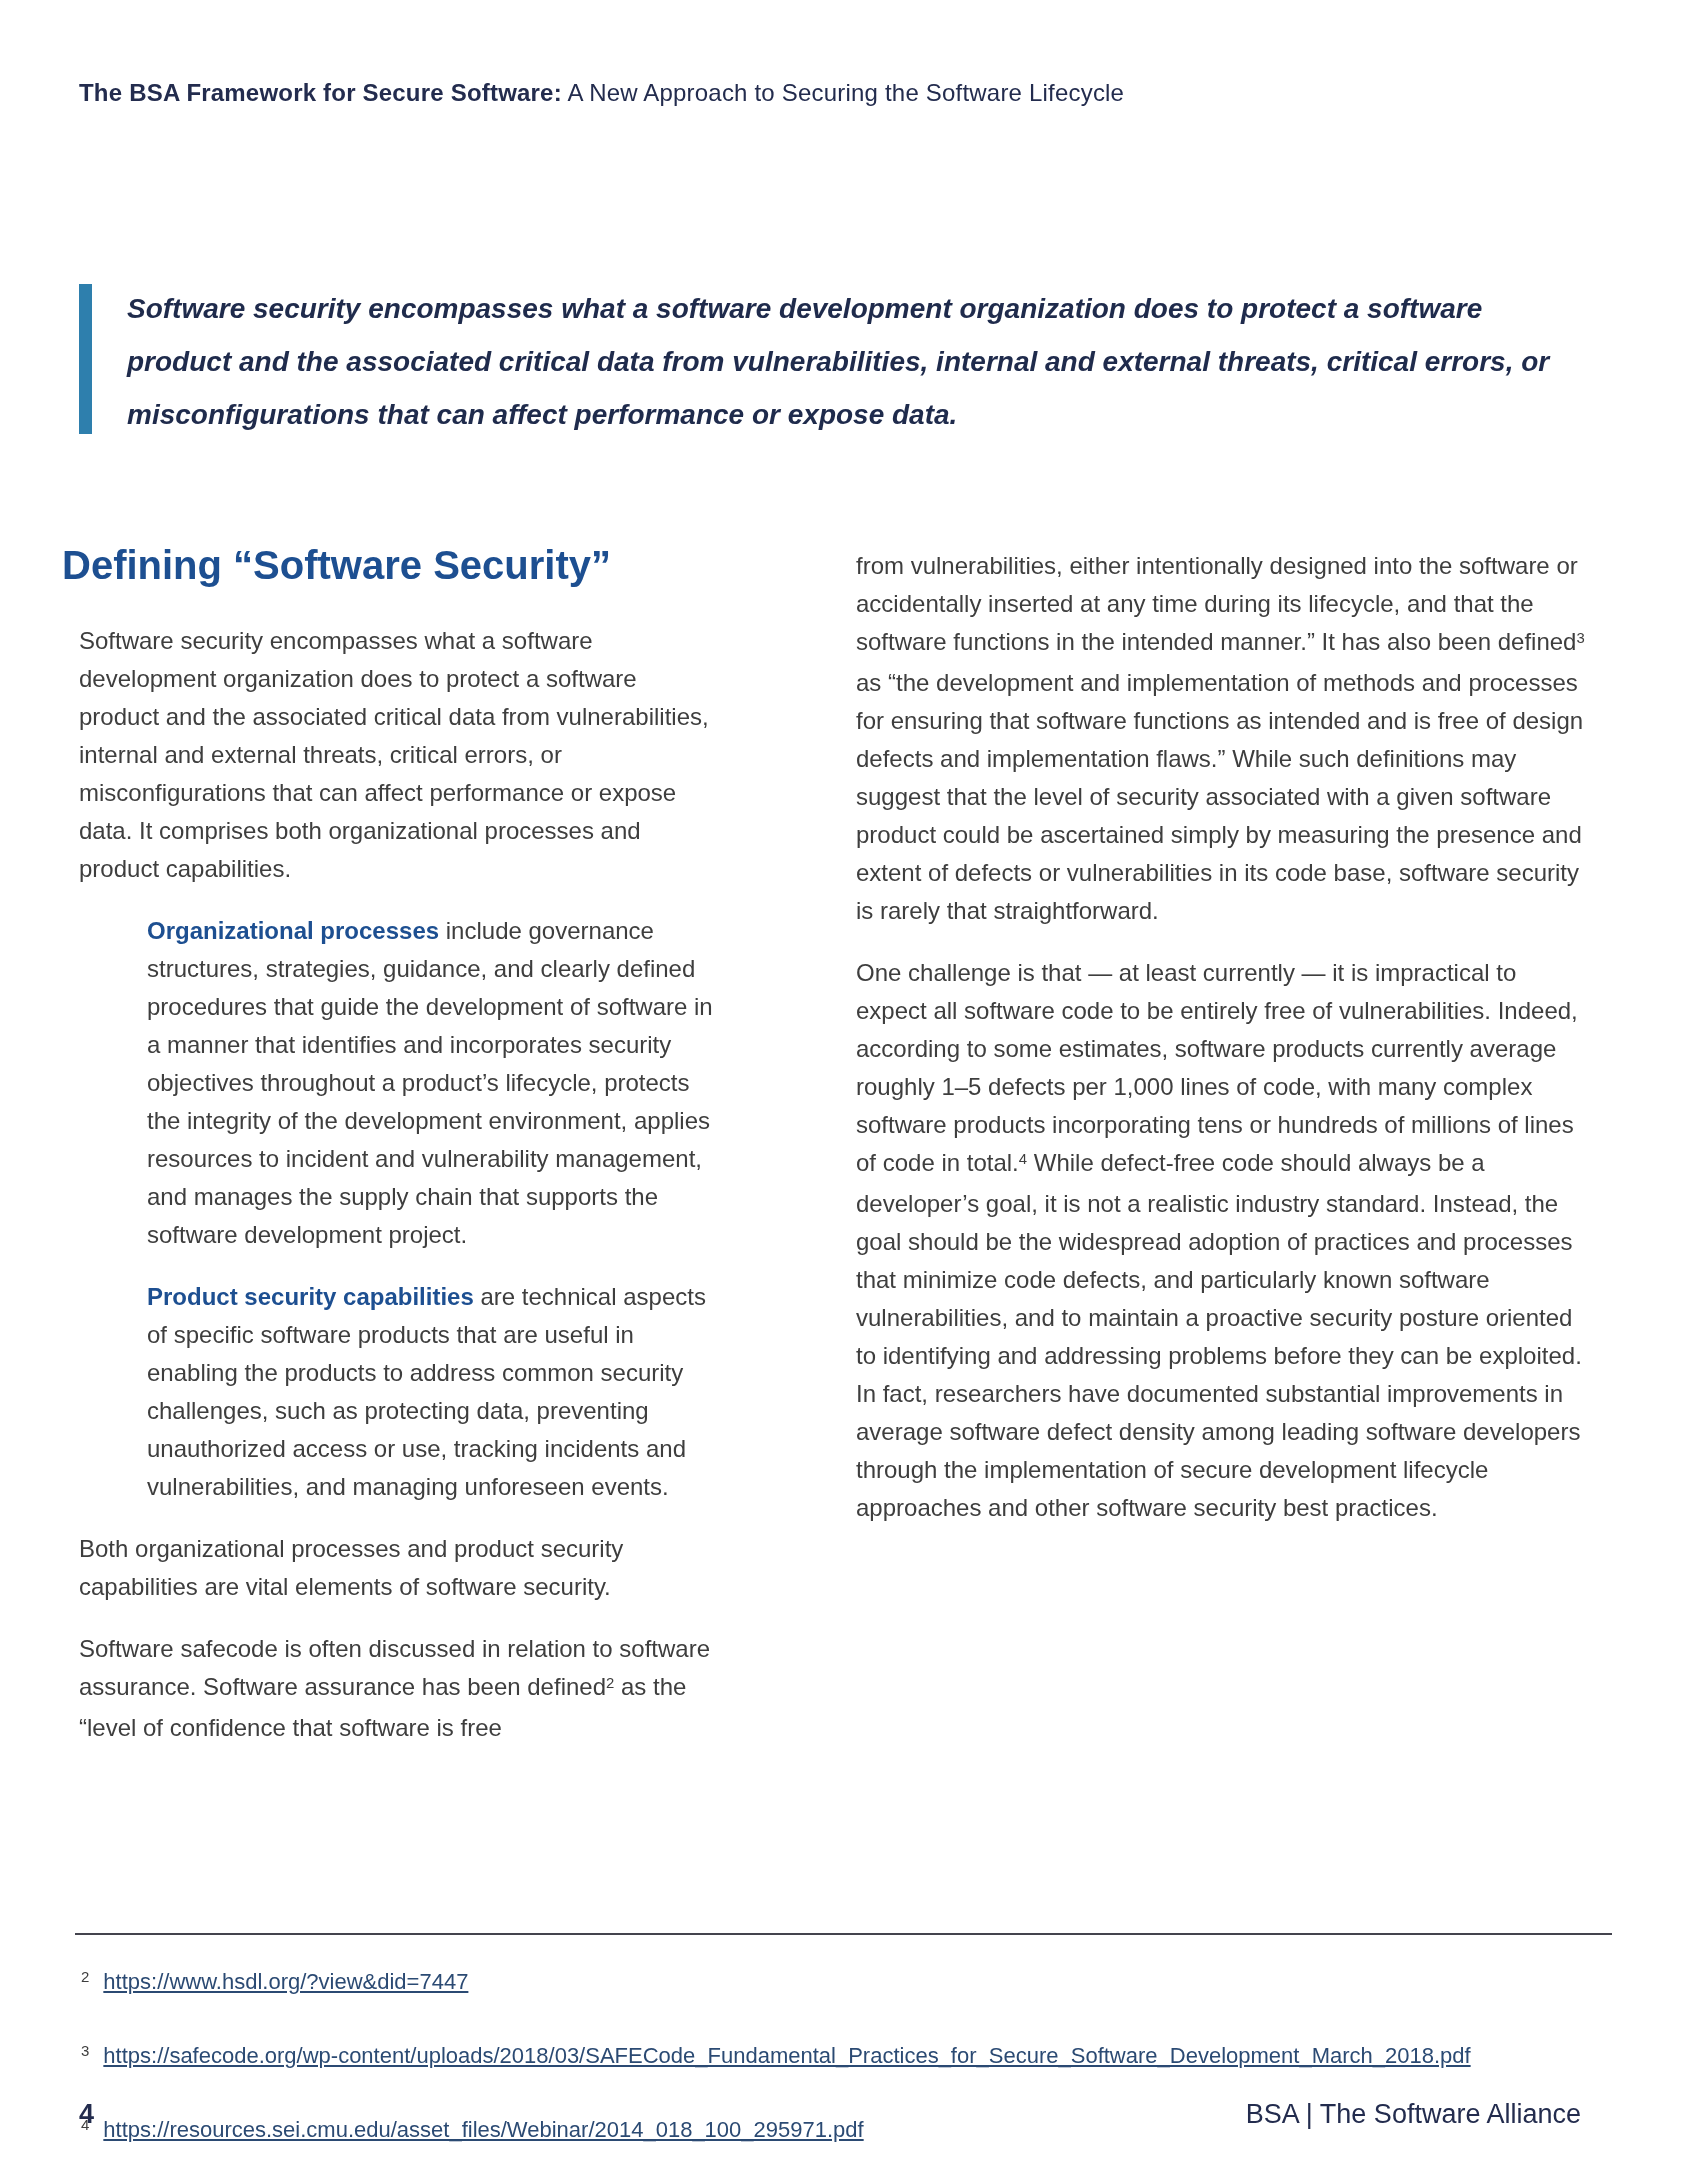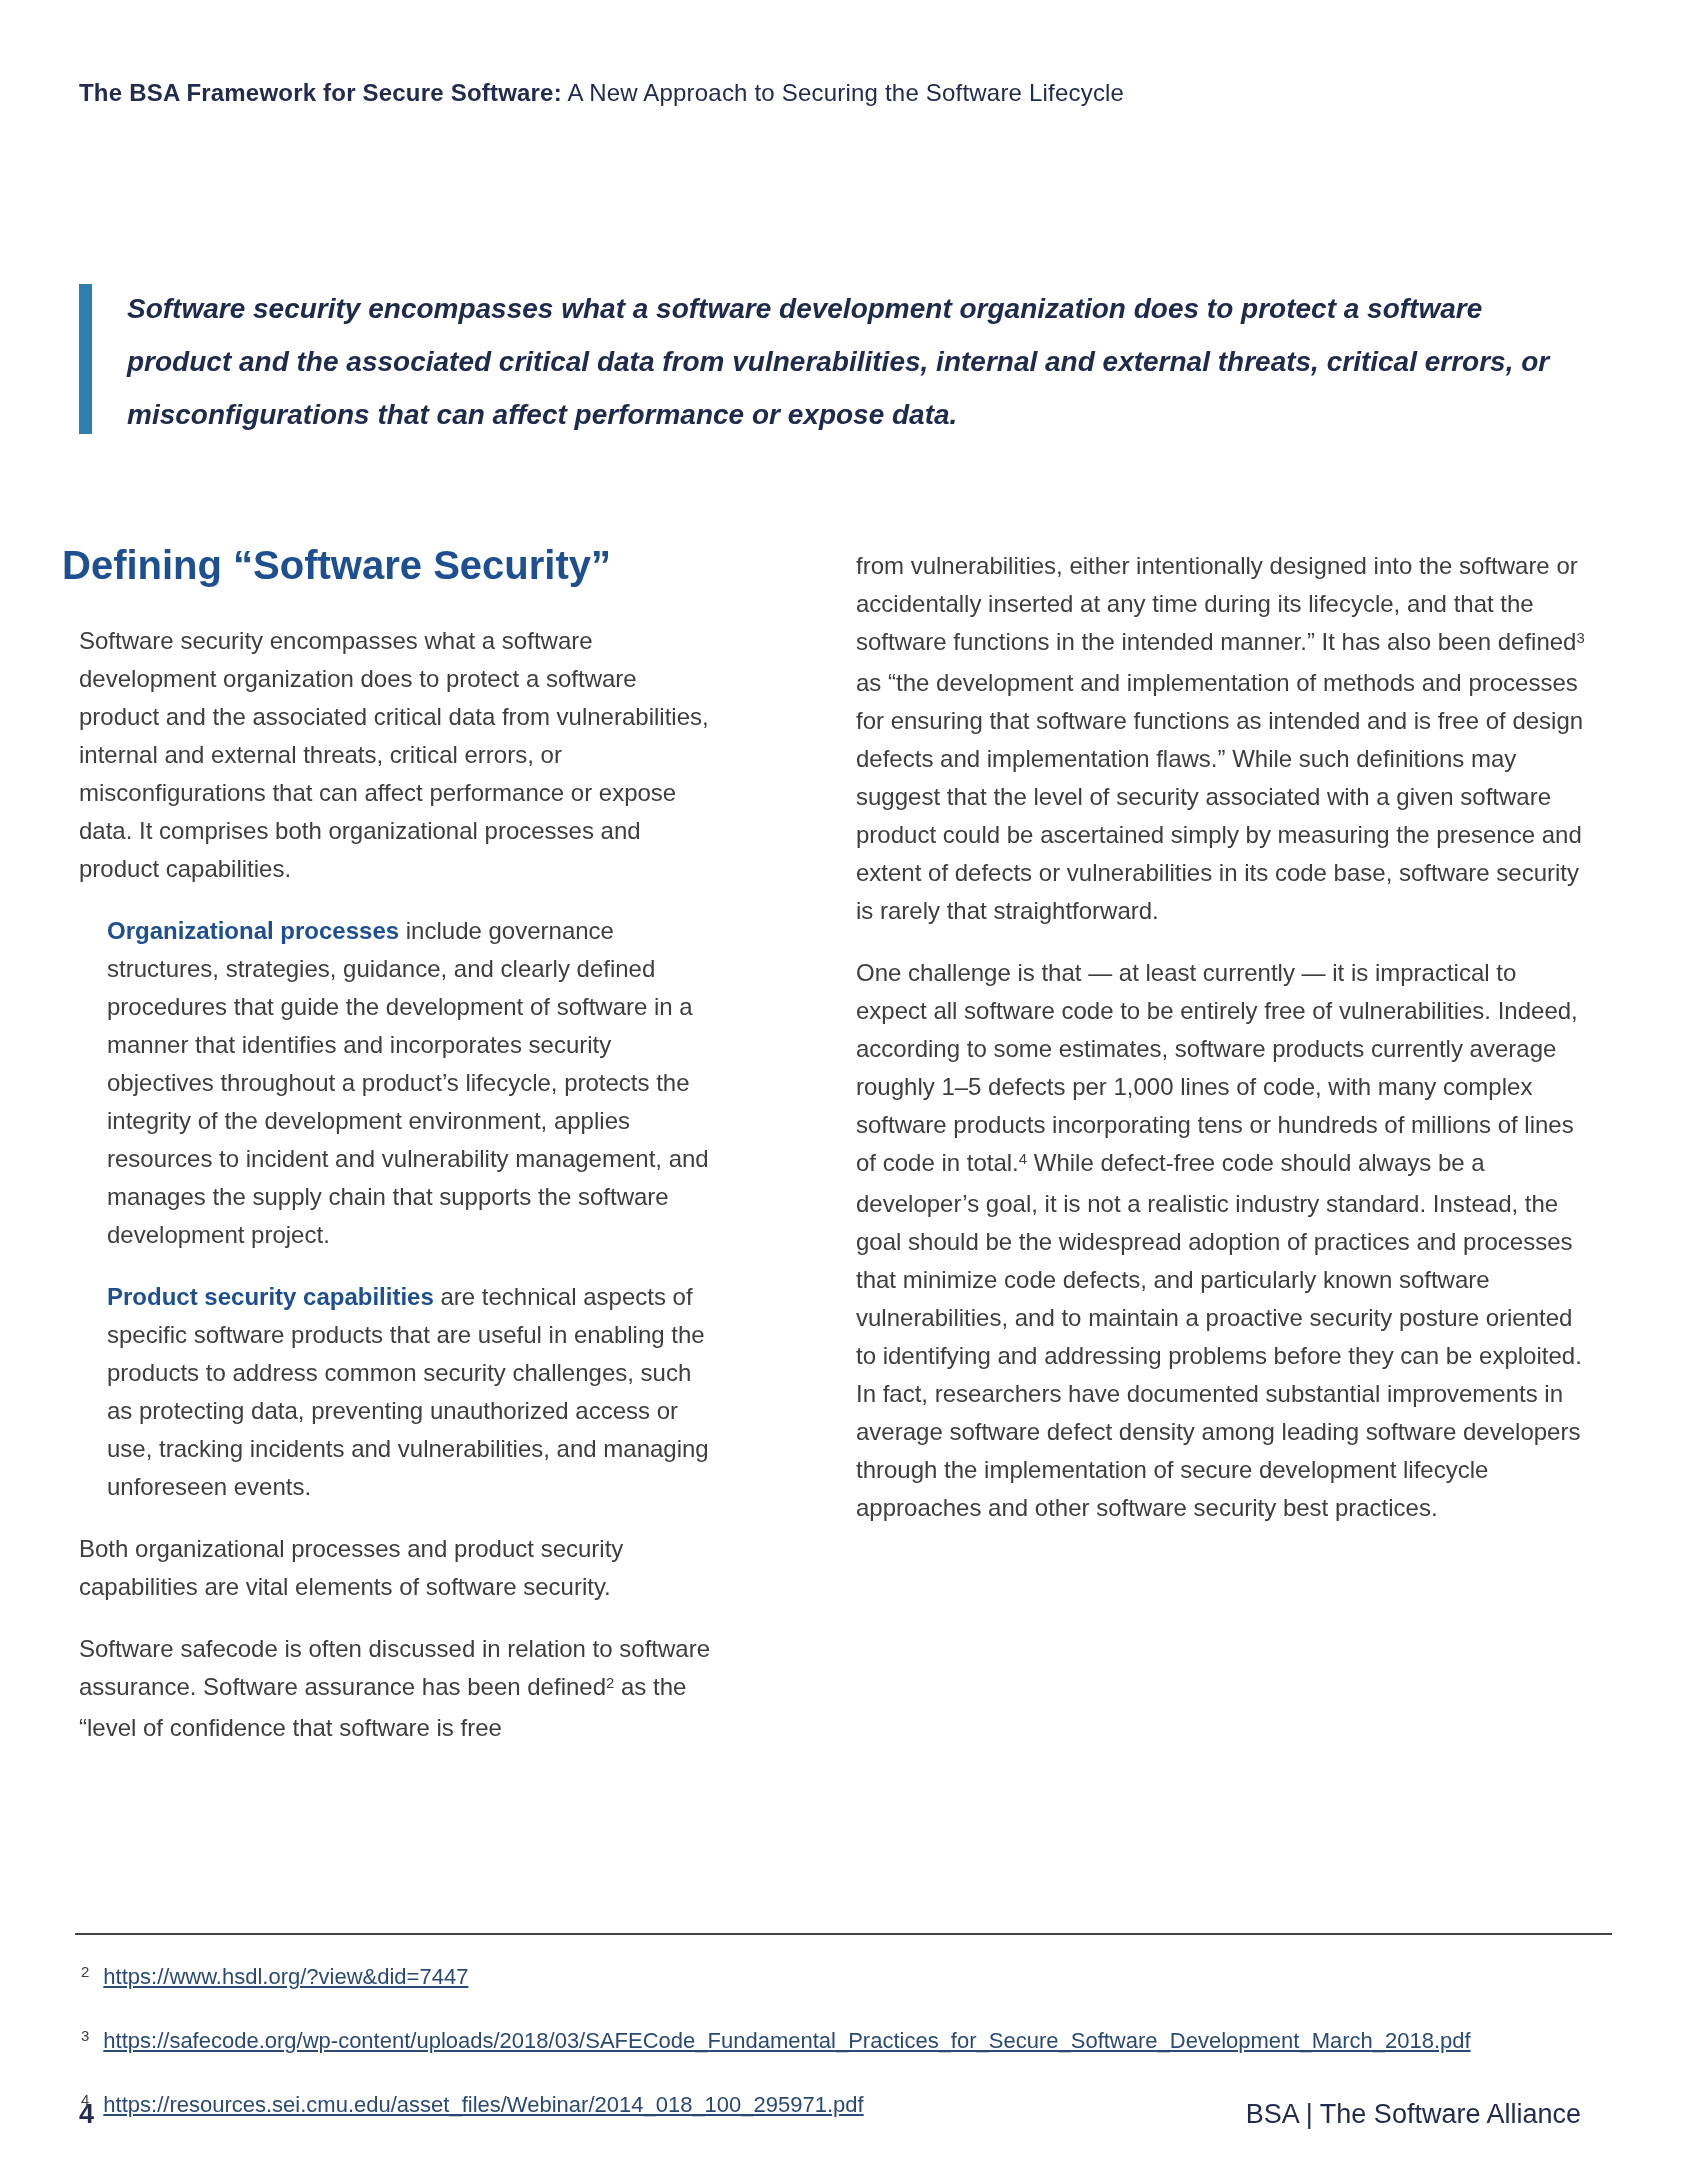--- a/index.html
+++ b/index.html
@@ -42,31 +42,31 @@
   .section-heading{
     position:absolute;left:62px;top:543px;
     font-size:40px;font-weight:700;
     color:var(--accent_blue,#1d4f91);
   }
   
   .col{position:absolute;font-size:24px;line-height:38px;color:var(--body_text,#3e3e3e)}
   .col-left{left:79px;top:622px;width:642px}
   .col-right{left:856px;top:547px;width:731px}
   .col p{margin:0 0 24px 0}
-  .col p.indent{margin-left:28px}
+  .col p.indent{margin-left:68px}
   .seg-bb{font-weight:700;color:var(--accent_blue,#1d4f91)}
   .seg-i{}
   .seg-sup{font-size:0.62em;position:relative;top:-0.45em}
   
   .footnote-rule{
     position:absolute;left:75px;top:1933px;
     width:1537px;height:2px;background:var(--rule_gray,#44444e);
   }
   .footnotes{position:absolute;left:81px;top:1964px;width:1535px}
-  .footnote{margin-bottom:36px;font-size:22px;line-height:26px;white-space:nowrap}
+  .footnote{margin-bottom:36px;font-size:22px;line-height:36px;white-space:nowrap}
   .fn-marker{
     font-size:15px;color:var(--body_text,#3e3e3e);
     position:relative;top:-7px;margin-right:14px;
   }
   .fn-link{
     color:var(--link_blue,#2b4a73);
     text-decoration:underline;
     cursor:pointer;
   }
   

